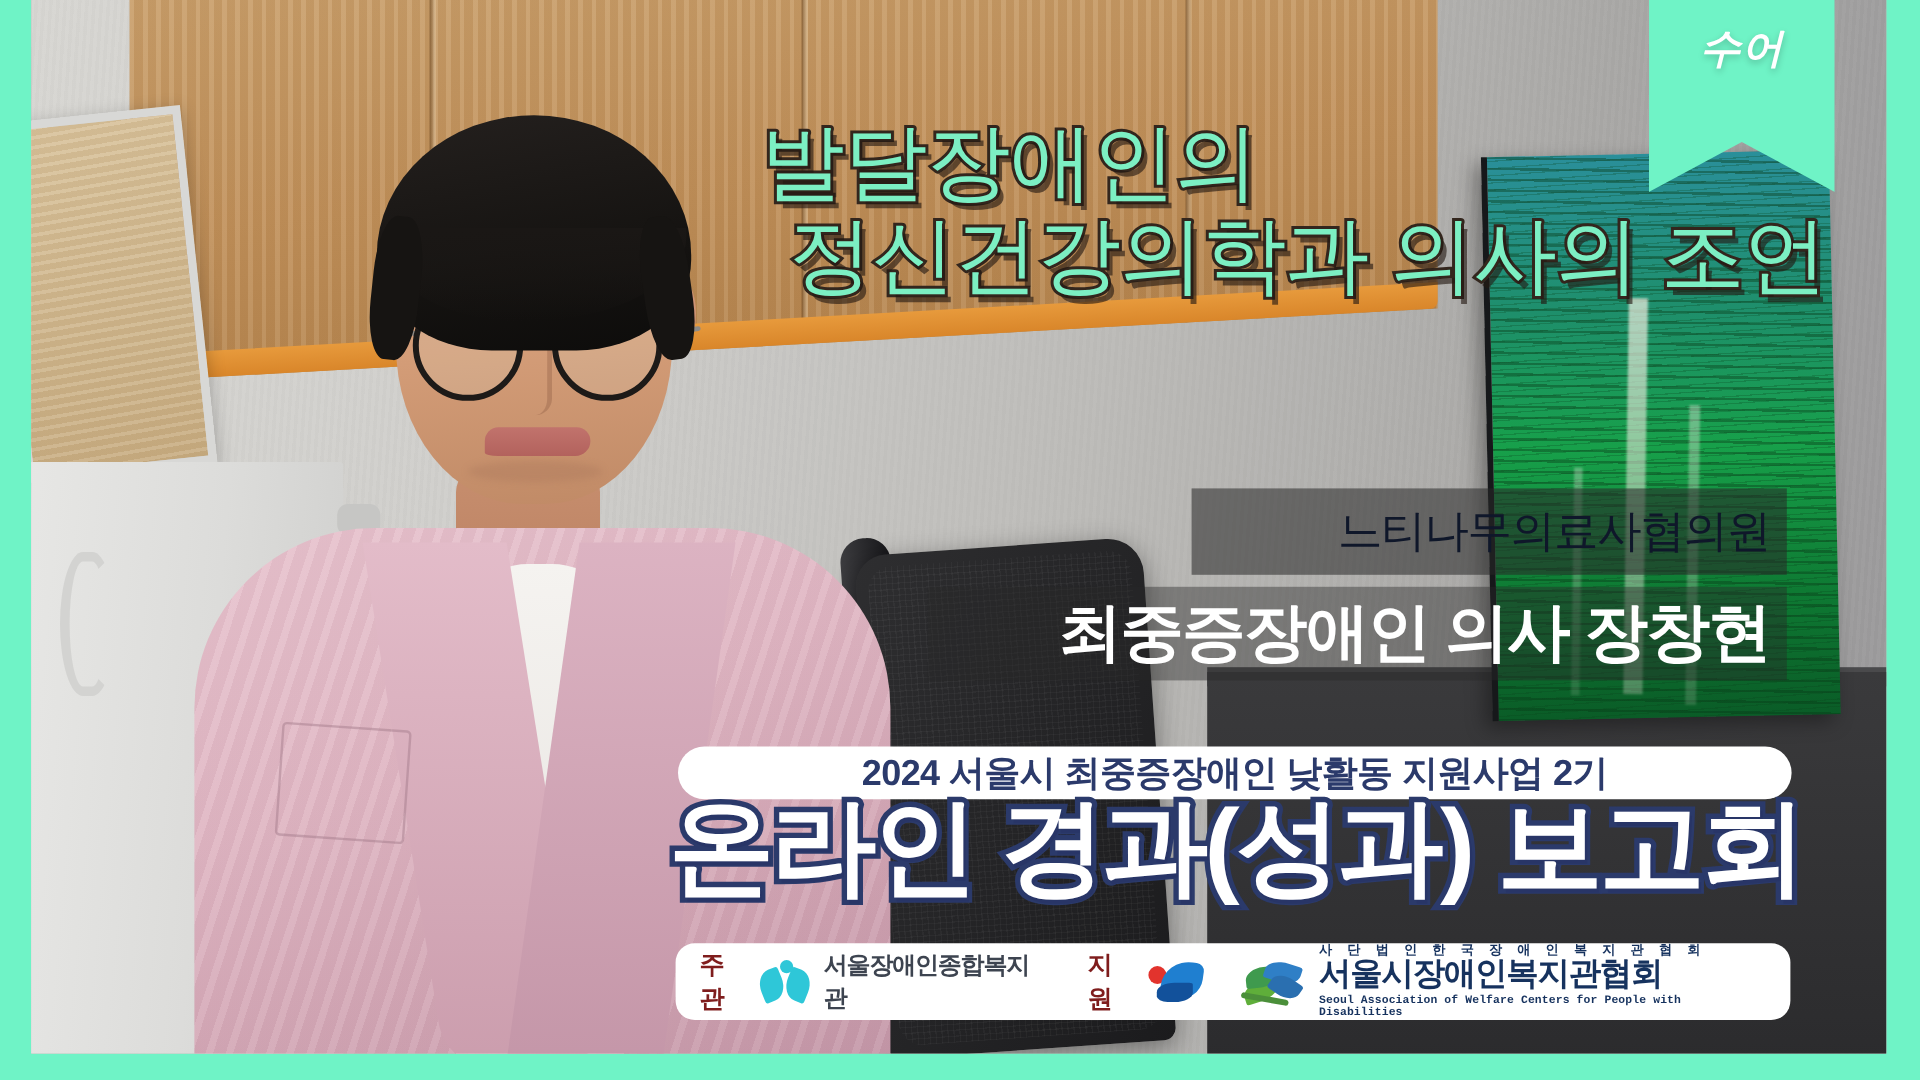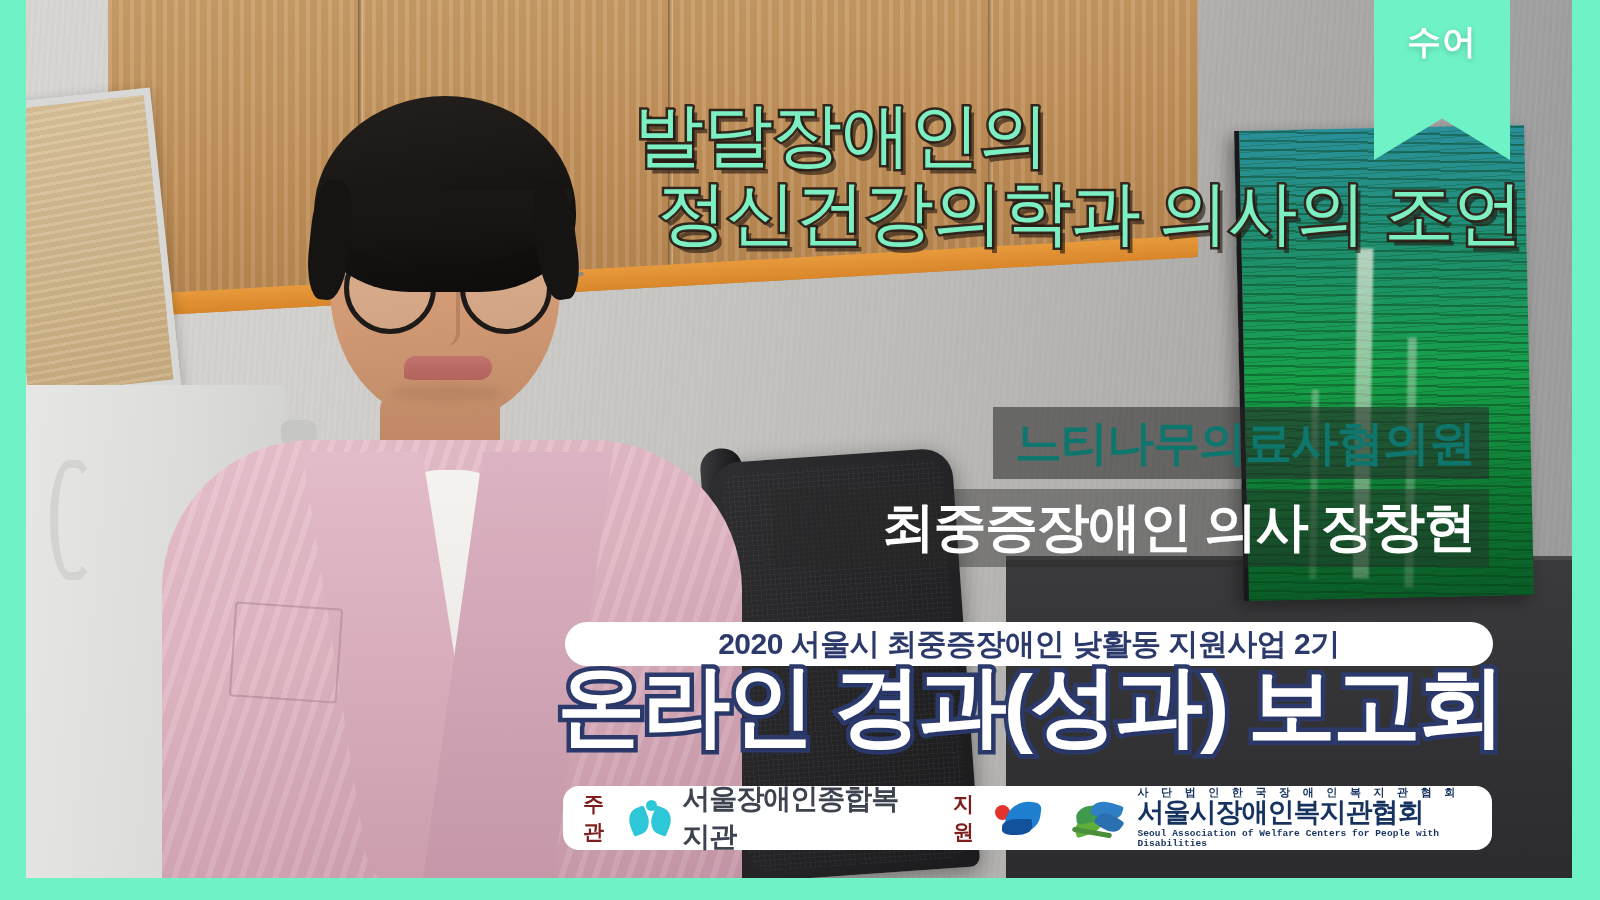--- a/index.html
+++ b/index.html
@@ -119,23 +119,23 @@
   .eye { position:absolute; top:214px; width:32px; height:13px; background:#211c18; border-radius:50%; }
   .eye.l { left:252px; } .eye.r { left:368px; }
   .nose { position:absolute; left:308px; top:228px; width:30px; height:58px;
       border-right:4px solid rgba(150,100,75,.42); border-radius:0 0 14px 0; }
   .mouth { position:absolute; left:282px; top:296px; width:88px; height:24px;
       background:linear-gradient(180deg,#c1736c,#b3625d); border-radius:42px 42px 46px 46%; }
   .chin-shadow { position:absolute; left:268px; top:324px; width:112px; height:18px;
       background:rgba(160,110,85,.28); border-radius:50%; filter:blur(3px); }
 
   
-  #ribbon { position:absolute; left:1374px; top:0; width:136px; height:160px;
+  #ribbon { position:absolute; left:1374px; top:0; width:155px; height:160px;
       background:#6FF3C6;
-      clip-path:polygon(0 0, 100% 0, 100% 100%, 50% 74%, 0 100%); z-index:30; }
+      clip-path:polygon(0 0, 100% 0, 100% 100%, 50% 74%, 0 100%); z-index:30;font-style:italic; }
   #ribbon .rb-text { position:absolute; left:0; top:22px; width:100%; text-align:center;
       color:#ffffff; font-weight:700; font-size:34px; line-height:1.12;
       letter-spacing:1px; text-shadow:0 2px 6px rgba(0,0,0,.22); }
 
   
   #headline { position:absolute; left:612px; top:98px; width:910px; z-index:20;
       text-align:right; }
   #headline .hl {
       font-size:70px; font-weight:400; line-height:1.06; letter-spacing:-1px;
       color:#7CEFC3; display:block; margin-bottom:4px;
@@ -143,21 +143,21 @@
       text-shadow:5px 6px 0 rgba(35,25,18,.62);
   }
   #headline .hl.l1 { text-align:left; margin-left:22px; }
   #headline .hl.l2 { text-align:right; }
   #headline .hl.l3 { text-align:right; }
 
   
   #clinic-band { position:absolute; left:993px; top:407px; width:496px; height:72px;
       background:rgba(40,40,40,.55); z-index:20; display:flex; align-items:center;
       justify-content:flex-end; padding-right:14px; }
-  #clinic-band span { color:#0f766e; font-size:47px; font-weight:700; letter-spacing:-1px; }
+  #clinic-band span { color:#0f172a; font-size:37px; font-weight:400; letter-spacing:-1px; }
 
   #doctor-band { position:absolute; left:773px; top:489px; width:716px; height:78px;
       background:rgba(40,40,40,.42); z-index:20; display:flex; align-items:center;
       justify-content:flex-end; padding-right:14px; }
   #doctor-band span { color:#fff; font-size:53px; font-weight:700; letter-spacing:-1.5px; }
 
   
   #program-pill { position:absolute; left:565px; top:622px; width:928px; height:44px;
       background:#fff; border-radius:22px; z-index:20;
       display:flex; align-items:center; justify-content:center; }
@@ -169,21 +169,21 @@
       letter-spacing:-3px; color:#ffffff;
       -webkit-text-stroke:9px #2B3A6B; paint-order:stroke fill;
       text-shadow:2px 3px 0 rgba(30,40,90,.25); }
 
   
   #logo-bar { position:absolute; left:563px; top:786px; width:929px; height:64px;
       background:#fff; border-radius:16px; z-index:20;
       display:flex; align-items:center; gap:14px; padding:0 20px; }
   .logo-group { display:flex; align-items:center; gap:9px; }
   .logo-kicker { color:#7f1d1d; font-size:21px; font-weight:700; }
-  .logo-name { color:#3d4450; font-size:28px; font-weight:700; letter-spacing:-1px; }
+  .logo-name { color:#3d4450; font-size:20px; font-weight:700; letter-spacing:-1px; }
   .logo-name.black { color:#14161a; }
 
   
   .mark-swc { position:relative; width:44px; height:36px; flex:0 0 44px; }
   .mark-swc .wing { position:absolute; width:20px; height:26px; background:#2ec7d8; border-radius:60% 10% 60% 10%; }
   .mark-swc .wing.l { left:0; top:8px; transform:rotate(-22deg); }
   .mark-swc .wing.r { left:22px; top:8px; transform:rotate(22deg) scaleX(-1); }
   .mark-swc .dot { position:absolute; left:17px; top:0; width:11px; height:11px;
       background:#2ec7d8; border-radius:50%; }
 
@@ -299,21 +299,21 @@
   </div>
 
   <div id="clinic-band">
     <span>느티나무의료사협의원</span>
   </div>
   <div id="doctor-band">
     <span>최중증장애인 의사 장창현</span>
   </div>
 
   <div id="program-pill">
-    <span>2020 서울시 최중증장애인 낮활동 지원사업 2기</span>
+    <span>2024 서울시 최중증장애인 낮활동 지원사업 2기</span>
   </div>
 
   <div id="event-title">온라인 경과(성과) 보고회</div>
 
   <div id="logo-bar">
 
     <div class="logo-group">
       <span class="logo-kicker">주관</span>
       <span class="mark-swc">
         <span class="wing l"></span>

